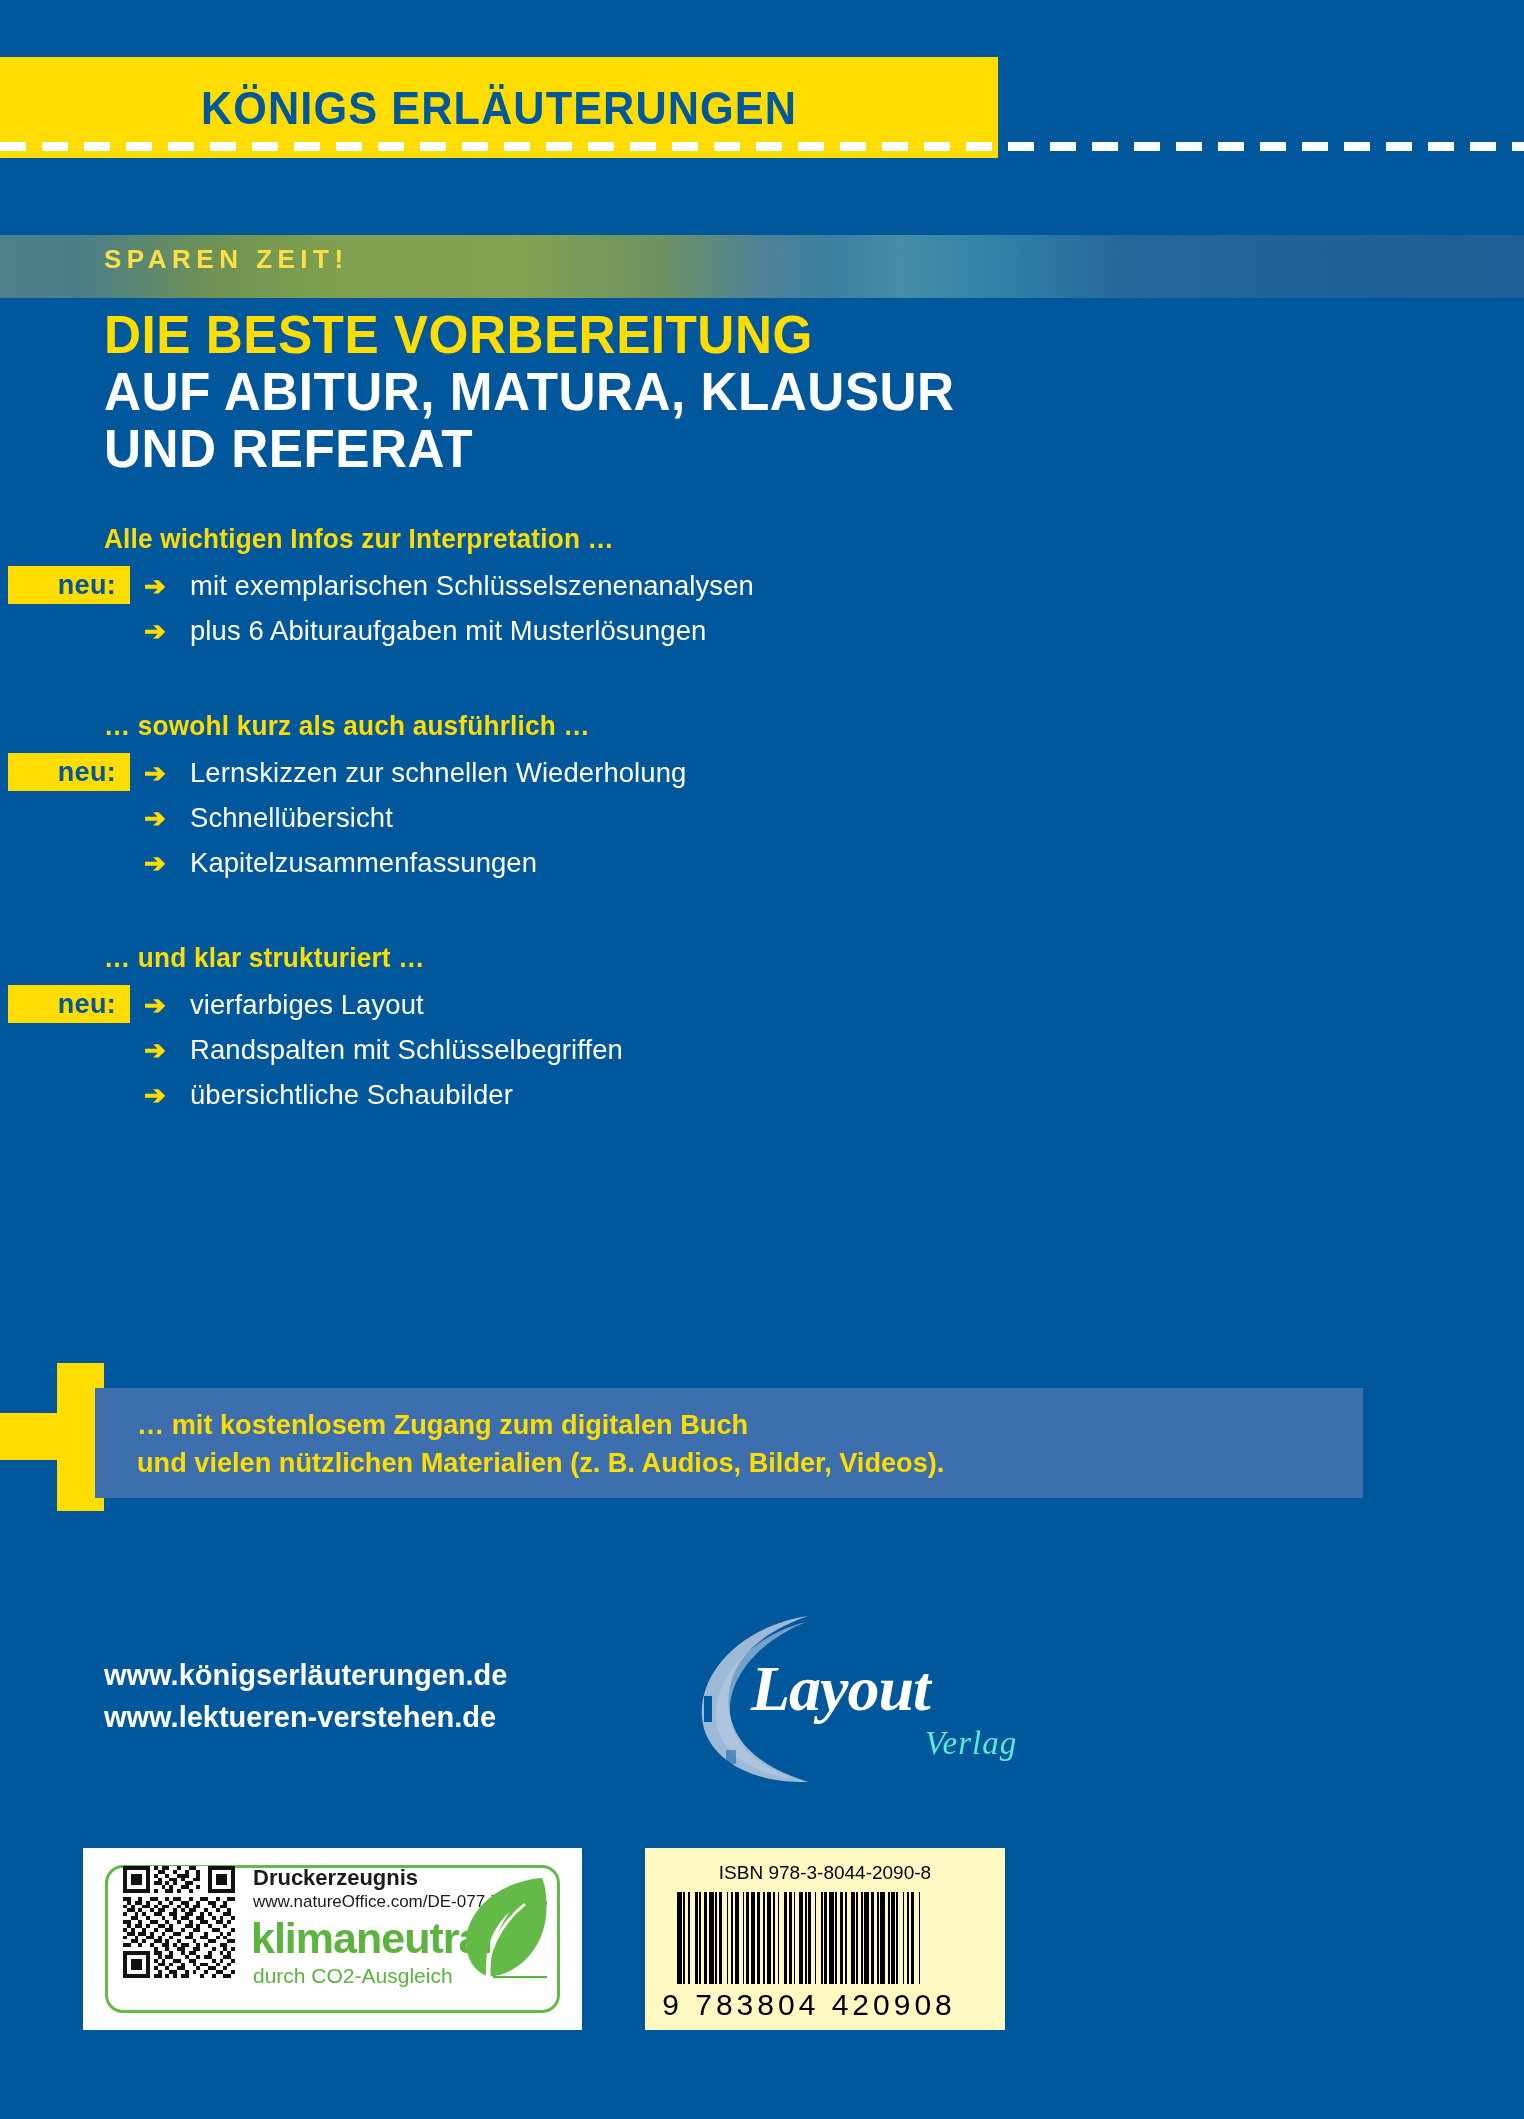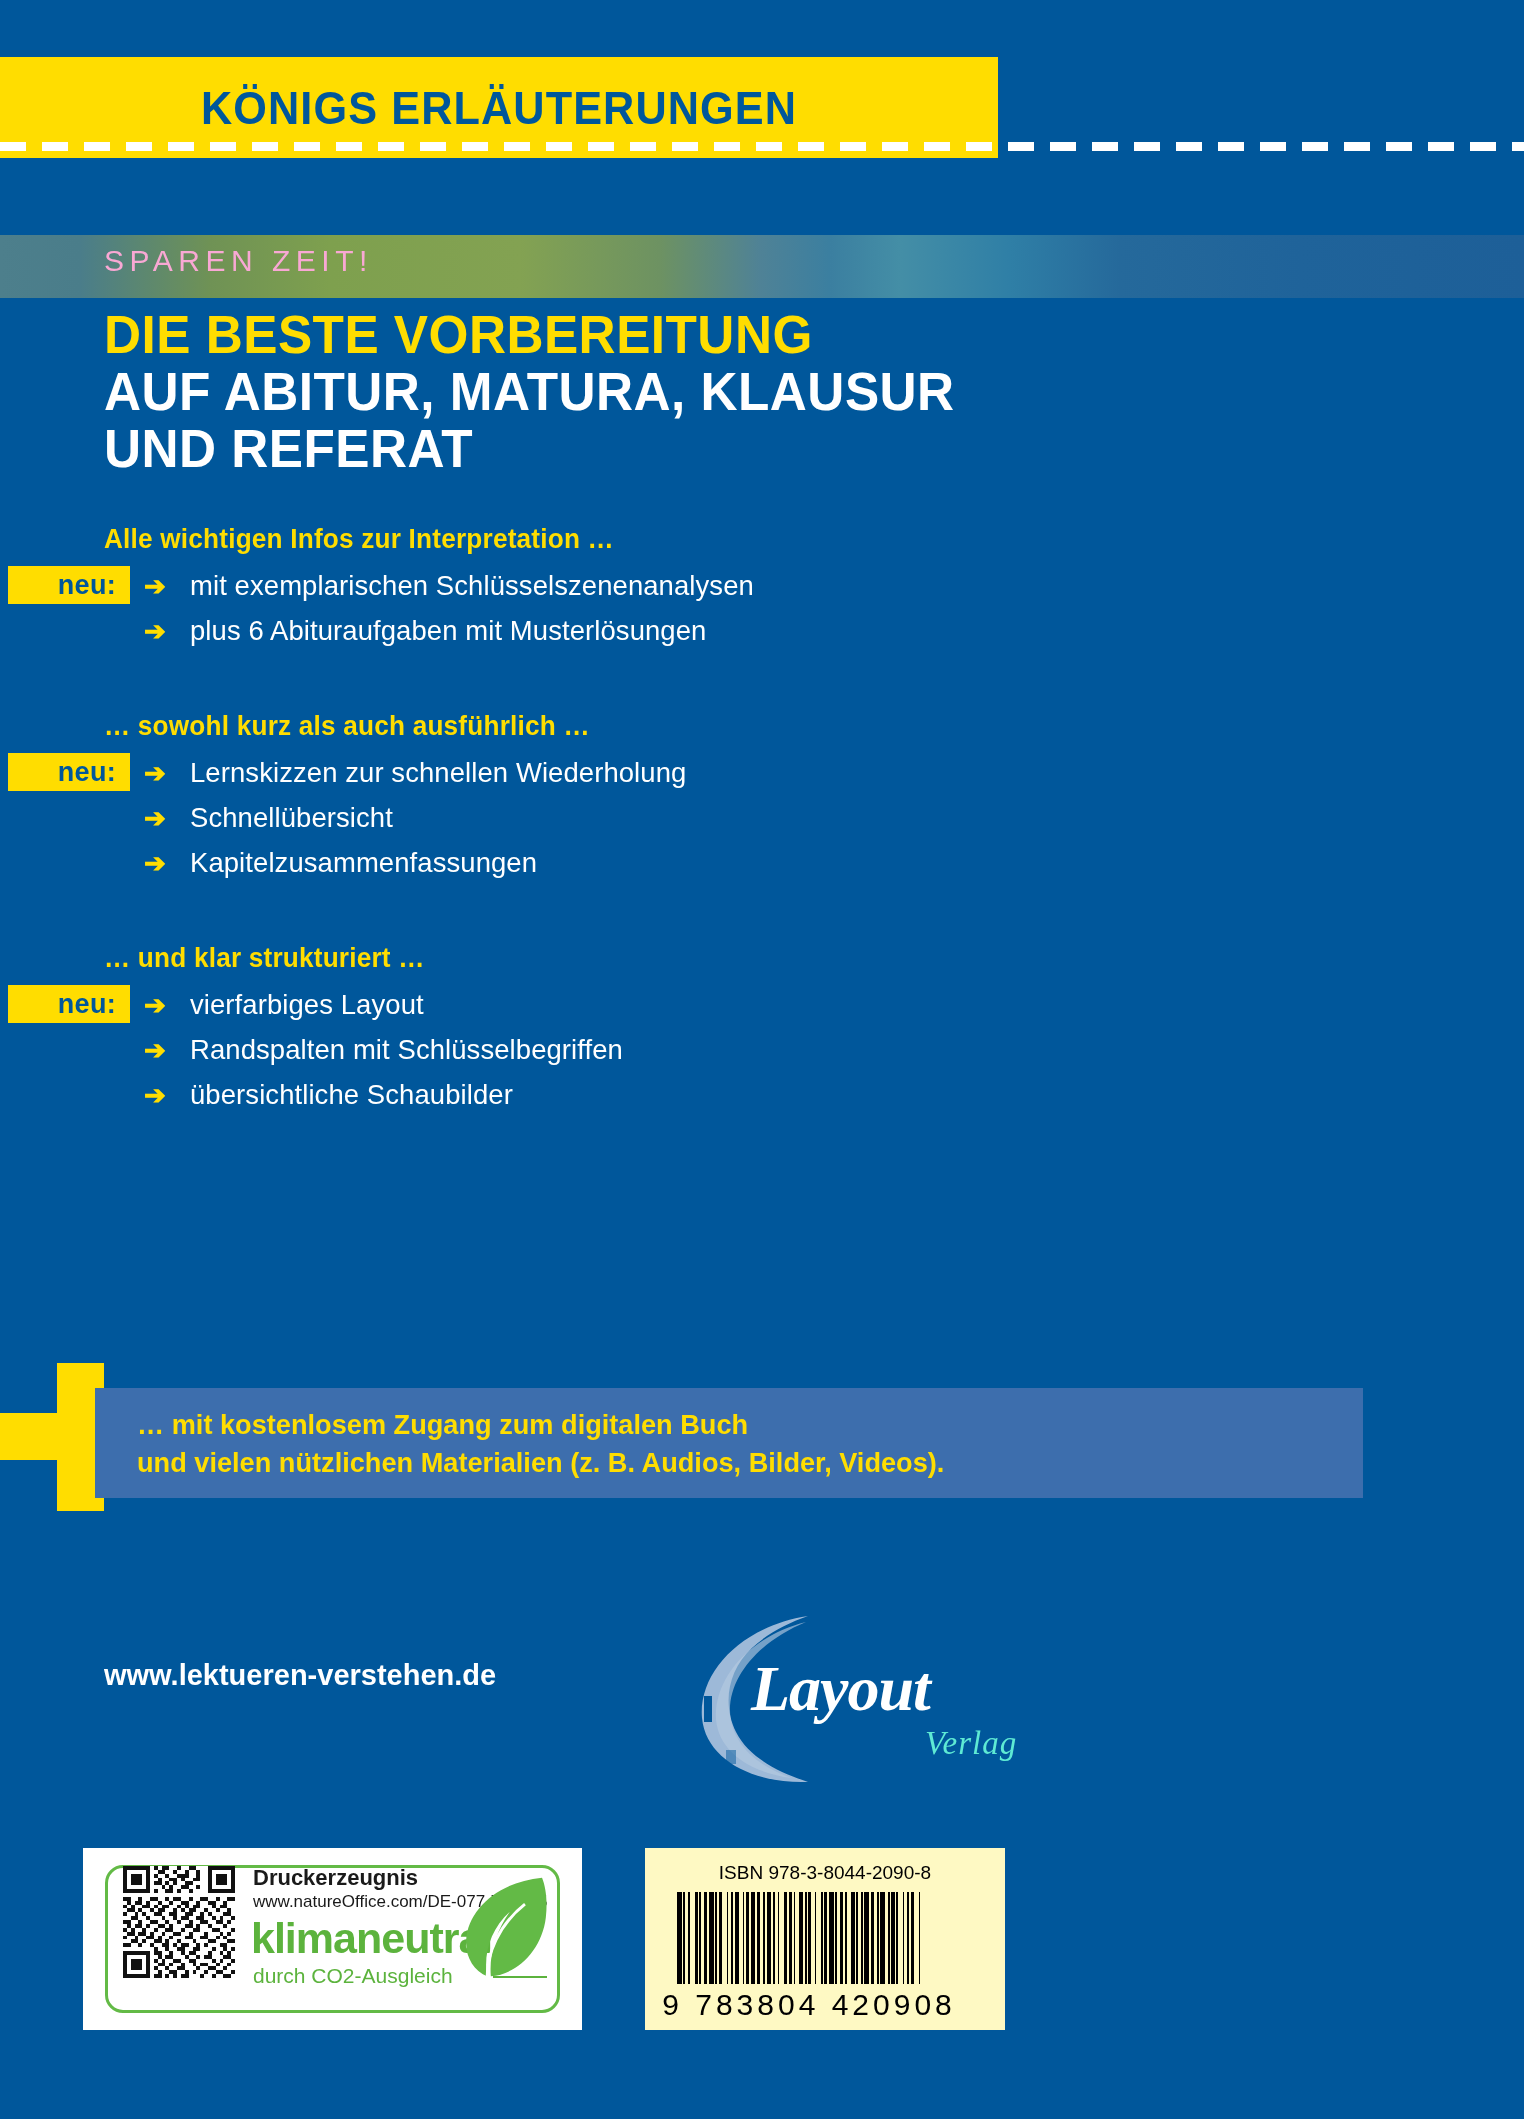--- a/index.html
+++ b/index.html
@@ -42,21 +42,21 @@
         #3b7fa0 830px,
         #448ea6 900px,
         #2f7fa6 1010px,
         #25699b 1120px,
         #1f639a 1300px,
         #1d5f98 1524px);
     filter:blur(0.4px);
   }
   .sparen{
     position:absolute;left:104px;top:244px;
-    color:#f9a8d4;font-weight:normal;font-size:30px;letter-spacing:5.5px;
+    color:#fde047;font-weight:bold;font-size:26px;letter-spacing:5.5px;
     font-family:"Liberation Sans","DejaVu Sans",sans-serif;
   }
 
   
   .headline{
     position:absolute;left:104px;top:306px;width:1000px;
     font-family:"Liberation Sans Narrow","Liberation Sans",sans-serif;
     font-weight:bold;font-size:54px;line-height:57px;letter-spacing:0.5px;
     transform:scaleX(0.95);transform-origin:left top;
   }
@@ -272,20 +272,21 @@
   </div>
 
   <div class="lightbox">
     <div class="lb-text">
       <span>… mit kostenlosem Zugang zum digitalen Buch</span><br>
       <span>und vielen nützlichen Materialien (z. B. Audios, Bilder, Videos).</span>
     </div>
   </div>
 
   <div class="urls">
+    <div>www.königserläuterungen.de</div>
     <div>www.lektueren-verstehen.de</div>
   </div>
 
   <div class="bange">
     <svg width="400" height="190" viewBox="0 0 400 190" style="position:absolute;left:0;top:0;">
       <path d="M128 16 C 62 26, 18 72, 22 118 C 26 160, 74 184, 128 182
                C 104 174, 70 160, 56 132 C 42 104, 48 70, 72 48
                C 88 33, 108 23, 128 16 Z" fill="#9db9d8"></path>
       <path d="M126 22 C 78 34, 40 68, 36 110 C 33 146, 64 172, 112 178
                C 76 166, 50 142, 50 110 C 50 74, 82 40, 126 22 Z" fill="#b4c9e0" opacity="0.65"></path>

